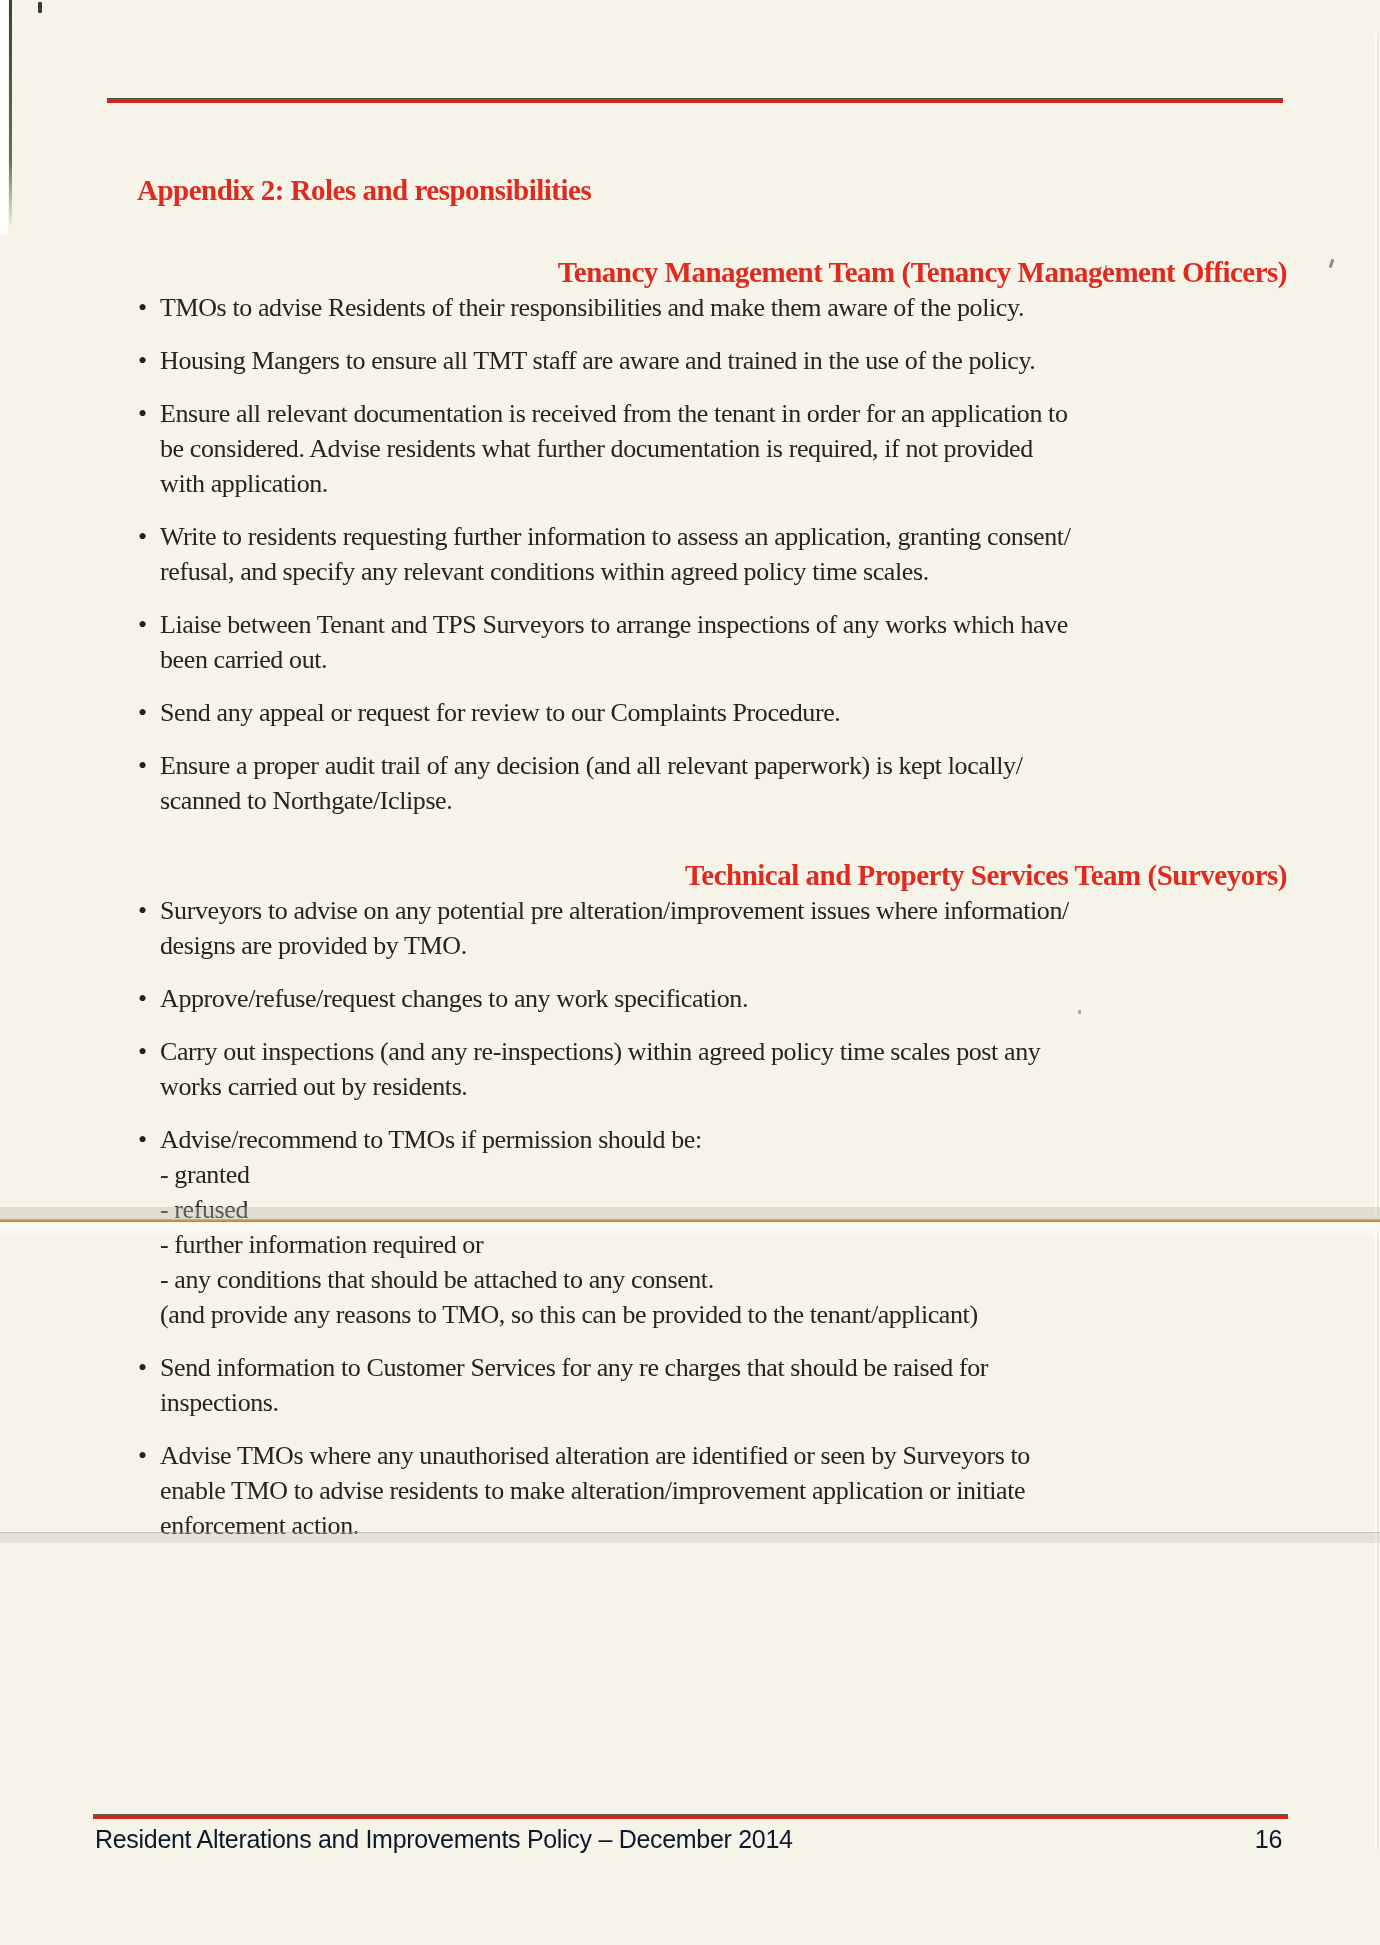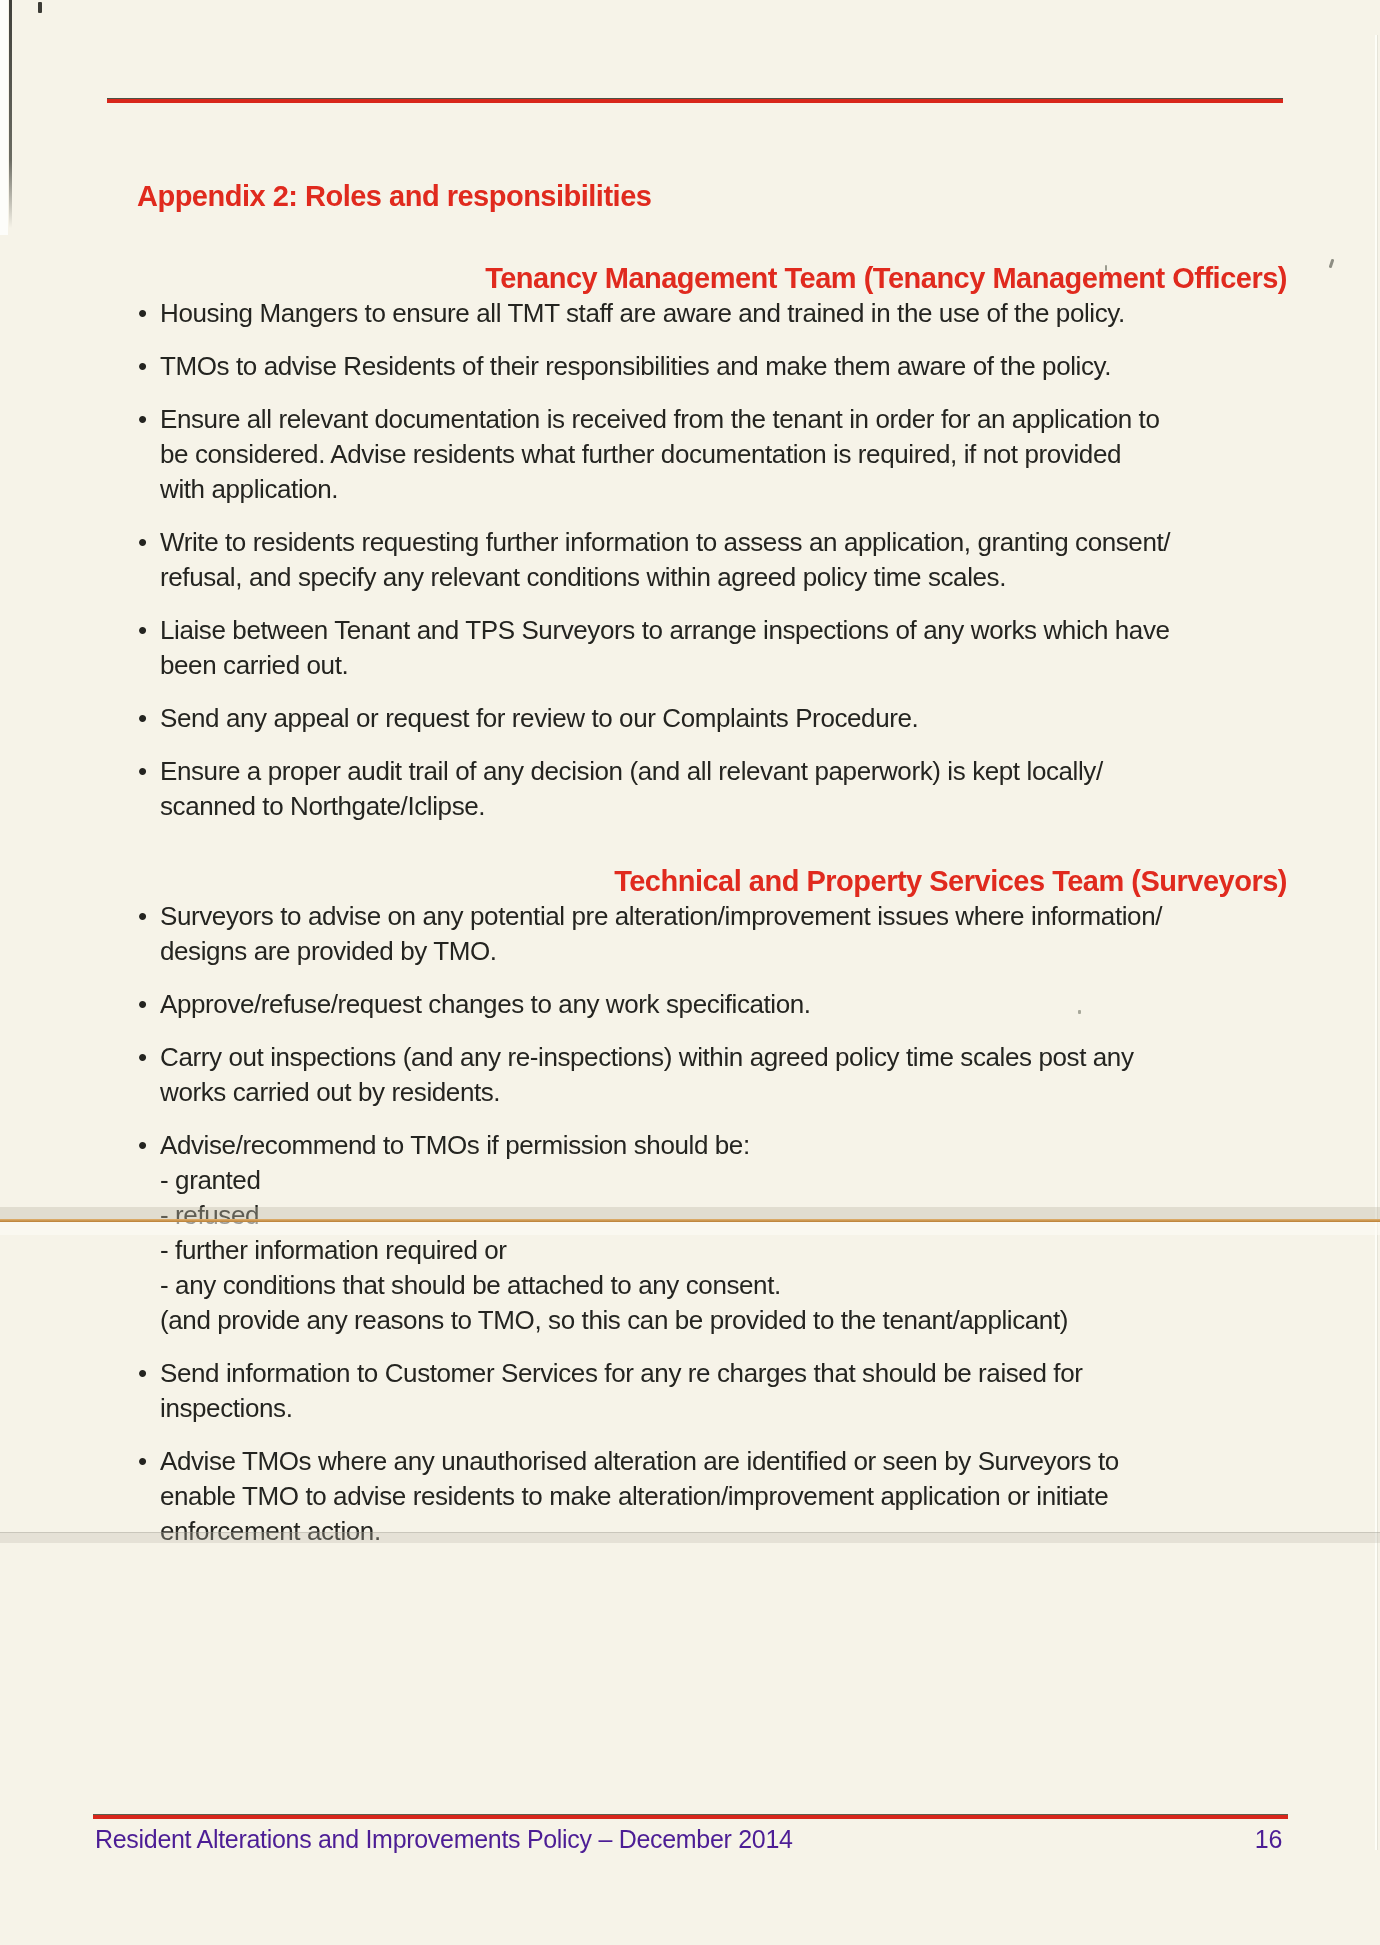--- a/index.html
+++ b/index.html
@@ -34,21 +34,21 @@
     background: #d8261b; border-top: 1.5px solid #59604f;
   }
 
   
   .fold1-smear { position: absolute; left: 0; top: 1207px; width: 1380px; height: 12px; background: rgba(193,186,168,0.38); }
   .fold1-line  { position: absolute; left: 0; top: 1219px; width: 1380px; height: 3px; background: linear-gradient(#e0b06e, #b97f35); }
   .fold1-white { position: absolute; left: 0; top: 1222px; width: 1380px; height: 13px; background: rgba(253,252,246,0.55); }
   .crease2 { position: absolute; left: 0; top: 1532px; width: 1380px; height: 10px; background: rgba(188,184,172,0.30); border-top: 1px solid rgba(150,148,138,0.35); }
 
   
-  .content { position: absolute; left: 137px; top: 178px; width: 1150px; color: #242420; }
+  .content { position: absolute; left: 137px; top: 172px; width: 1150px; color: #242420; font-family: Liberation Serif, serif; }
   h1.doc-title {
     margin: 0; font-size: 29px; line-height: 36px; font-weight: bold;
     color: #e02a1e; letter-spacing: -0.5px;
   }
   h2.section-heading {
     margin: 46px 0 0 0; font-size: 29px; line-height: 36px; font-weight: bold;
     color: #e02a1e; letter-spacing: -0.5px; text-align: right;
   }
   h2.section-heading.second { margin-top: 39px; }
   .bullets { margin: 0; padding: 0; }
@@ -61,21 +61,21 @@
     position: absolute; left: 1px; top: 0;
     font-size: 26px; line-height: 35px; color: #242420;
   }
   .bullet-text { white-space: pre; display: block; }
   .bullet-note { white-space: pre; display: block; margin-top: 0; margin-bottom: 12px; }
 
   
   .footer {
     position: absolute; left: 95px; top: 1824px; width: 1187px;
     display: flex; justify-content: space-between; align-items: flex-start;
-    color: #4c1d95; font-size: 25px; line-height: 30px; letter-spacing: -0.3px;
+    color: #0f172a; font-size: 25px; line-height: 30px; letter-spacing: -0.3px;
   }
 </style>
 </head>
 <body>
 
 <div class="page">
 
   <div class="edge-white"></div>
   <div class="edge-line"></div>
   <div class="right-edge"></div>
@@ -85,24 +85,24 @@
   <div class="speck s4"></div>
 
   <div class="top-rule"></div>
 
   <div class="content">
     <h1 class="doc-title">Appendix 2: Roles and responsibilities</h1>
 
     <h2 class="section-heading">Tenancy Management Team (Tenancy Management Officers)</h2>
     <div class="bullets">
       <div class="bullet">
-          <span class="bullet-text">Housing Mangers to ensure all TMT staff are aware and trained in the use of the policy.</span>
+          <span class="bullet-text">TMOs to advise Residents of their responsibilities and make them aware of the policy.</span>
         </div>
       <div class="bullet">
-          <span class="bullet-text">TMOs to advise Residents of their responsibilities and make them aware of the policy.</span>
+          <span class="bullet-text">Housing Mangers to ensure all TMT staff are aware and trained in the use of the policy.</span>
         </div>
       <div class="bullet">
           <span class="bullet-text">Ensure all relevant documentation is received from the tenant in order for an application to
 be considered. Advise residents what further documentation is required, if not provided
 with application.</span>
         </div>
       <div class="bullet">
           <span class="bullet-text">Write to residents requesting further information to assess an application, granting consent/
 refusal, and specify any relevant conditions within agreed policy time scales.</span>
         </div>

